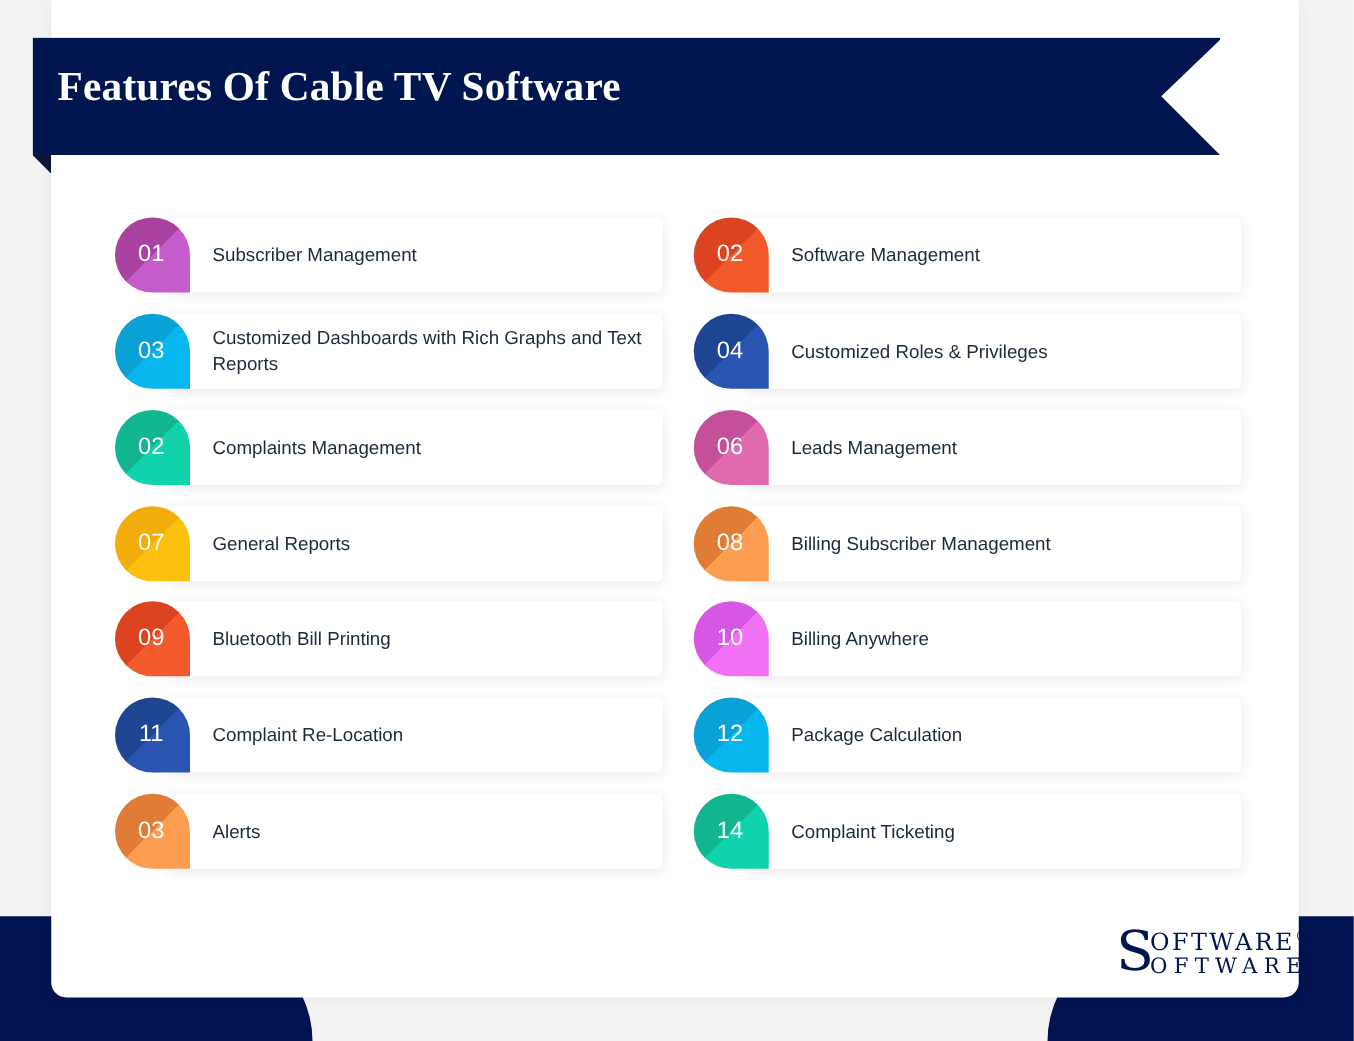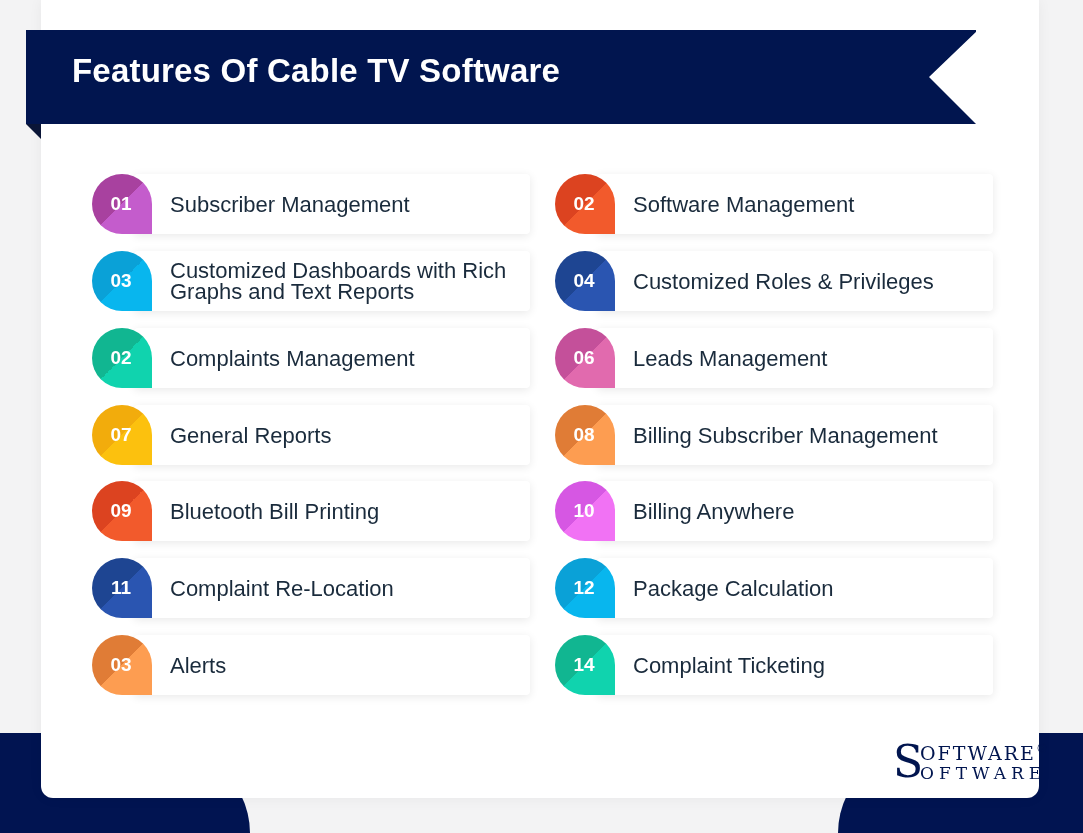--- a/index.html
+++ b/index.html
@@ -35,50 +35,51 @@
     clip-path: polygon(0 0, 100% 0, 952px 0, 903px 47px, 950px 94px, 0 94px);
     box-shadow: 0 6px 12px rgba(0,0,0,0.08);
   }
   .banner-fold {
     position: absolute; left: 26px; top: 124px;
     width: 15px; height: 15px;
     background: #0a1537;
     clip-path: polygon(0 0, 100% 0, 100% 100%);
   }
   .banner-title {
-    position: absolute; left: 72px; top: 52px;
+    position: absolute; left: 46px; top: 52px;
     color: #ffffff;
     font-size: 33px; font-weight: bold;
     letter-spacing: 0.2px;
+    font-family: Liberation Serif, serif;
   }
   .feature {
     position: absolute;
     width: 438px; height: 60px;
   }
   .feature .box {
     position: absolute; left: 42px; top: 0;
     width: 396px; height: 60px;
     background: #ffffff;
     border-radius: 4px;
     box-shadow: 0 2px 10px rgba(0,0,0,0.09);
   }
   .feature .badge {
     position: absolute; left: 0; top: 0;
     width: 60px; height: 60px;
     border-radius: 30px 30px 0 30px;
     display: flex; align-items: center; justify-content: center;
-    color: #ffffff; font-size: 19px; font-weight: bold;
+    color: #ffffff; font-size: 19px; font-weight: normal;
     z-index: 2;
     padding-right: 2px;
   }
   .feature .label {
     position: absolute; left: 78px; top: 0;
     height: 60px; width: 350px;
     display: flex; align-items: center;
-    color: #1a2b3c; font-size: 22px;
+    color: #1a2b3c; font-size: 15px;
     line-height: 21px;
     z-index: 2;
   }
   .logo {
     position: absolute; left: 893px; top: 740px;
     color: #01154f;
   }
   .logo .big-s { position: absolute; left: 0; top: 0; font-family: "DejaVu Serif", serif; font-size: 44px; line-height: 44px; }
   .logo .line1 { position: absolute; left: 27px; top: 2px; font-family: "DejaVu Serif", serif; font-size: 19px; letter-spacing: 2px; white-space: nowrap; }
   .logo .line2 { position: absolute; left: 27px; top: 23px; font-family: "DejaVu Serif", serif; font-size: 17px; letter-spacing: 5px; white-space: nowrap; }

